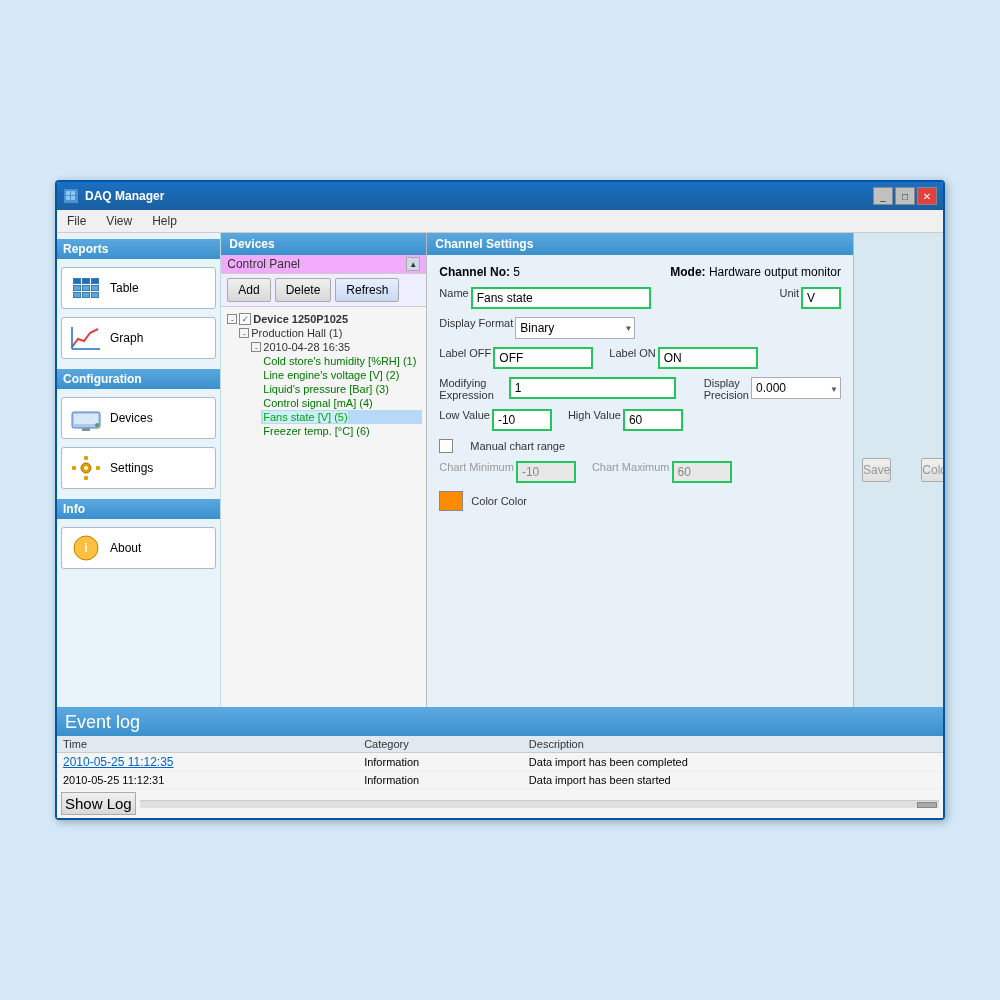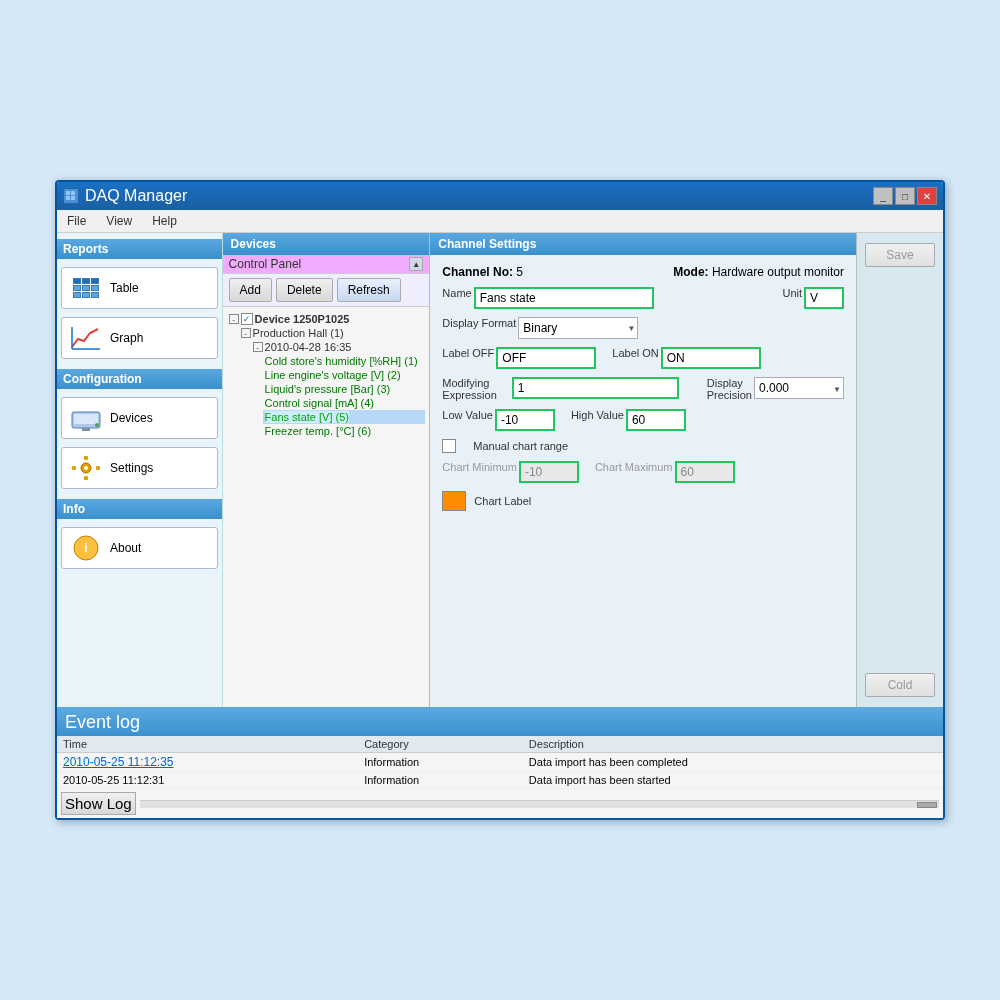--- a/index.html
+++ b/index.html
@@ -3,21 +3,21 @@
   <meta charset="utf-8">
   <style>
     * { box-sizing: border-box; margin: 0; padding: 0; font-family: 'Segoe UI', Tahoma, sans-serif; font-size: 12px; }
     body { background: #d4e8f7; display: flex; justify-content: center; align-items: center; width: 1000px; height: 1000px; overflow: hidden; }
     
     .window { width: 890px; height: 640px; background: #f0f0f0; border: 2px solid #0055a5; border-radius: 4px; display: flex; flex-direction: column; box-shadow: 2px 2px 8px rgba(0,0,0,0.3); }
     
     
     .title-bar { background: linear-gradient(to bottom, #1a6fc4, #1a5fa0); height: 28px; display: flex; align-items: center; padding: 0 6px; border-radius: 2px 2px 0 0; }
     .title-bar-icon { width: 16px; height: 16px; background: #4a90d9; border: 1px solid #2266aa; margin-right: 6px; display: flex; align-items: center; justify-content: center; }
-    .title-bar-title { color: white; font-weight: normal; font-size: 16px; flex: 1; }
+    .title-bar-title { color: white; font-weight: bold; font-size: 12px; flex: 1; }
     .title-bar-buttons { display: flex; gap: 2px; }
     .tb-btn { width: 20px; height: 18px; background: #c0c0c0; border: 1px solid #888; display: flex; align-items: center; justify-content: center; cursor: pointer; font-size: 10px; color: #333; }
     .tb-btn.close { background: #e04040; color: white; }
     
     
     .menu-bar { background: #f0f0f0; padding: 2px 6px; border-bottom: 1px solid #ccc; display: flex; gap: 12px; }
     .menu-item { cursor: pointer; padding: 2px 4px; font-size: 12px; color: #333; }
     
     
     .main-content { display: flex; flex: 1; overflow: hidden; }
@@ -89,21 +89,21 @@
     .chart-range-row { display: flex; align-items: center; gap: 17px; margin-bottom: 8px; }
     .chart-checkbox { width: 14px; height: 14px; border: 1px solid #888; background: white; flex-shrink: 0; }
     
     .chart-min-max-row { display: flex; gap: 16px; margin-bottom: 8px; }
     .field-input.grayed { background: #e8e8e8; color: #888; }
     
     .chart-color-row { display: flex; align-items: center; gap: 8px; margin-bottom: 8px; }
     .color-swatch { width: 24px; height: 20px; background: #ff8c00; border: 1px solid #888; }
     
     
-    .action-panel { width: 90px; background: #d8e8f0; border-left: 1px solid #bbb; display: flex; flex-direction: column; align-items: center; padding: 10px 8px; gap: 15px; }
+    .action-panel { width: 90px; background: #d8e8f0; border-left: 1px solid #bbb; display: flex; align-items: center; padding: 10px 8px; gap: 15px; }
     .action-btn { width: 70px; padding: 4px 0; background: linear-gradient(to bottom, #f0f0f0, #d8d8d8); border: 1px solid #aaa; border-radius: 2px; text-align: center; cursor: pointer; font-size: 12px; color: #555; }
     .action-btn.disabled { color: #999; background: linear-gradient(to bottom, #f0f0f0, #e0e0e0); cursor: default; }
     
     
     .bottom-panel { border-top: 2px solid #5ba8e0; display: flex; flex-direction: column; background: #f5f5f5; }
     .event-log-header { background: linear-gradient(to bottom, #5ba8e0, #3a90cc); color: white; font-weight: normal; padding: 3px 8px; font-size: 18px; }
     .log-table { width: 100%; border-collapse: collapse; }
     .log-table th { background: #e0e8f0; border-bottom: 1px solid #ccc; padding: 2px 6px; text-align: left; font-weight: normal; color: #333; font-size: 11px; }
     .log-table td { padding: 2px 6px; font-size: 11px; border-bottom: 1px solid #eee; }
     .log-link { color: #0066cc; text-decoration: underline; cursor: pointer; }
@@ -361,21 +361,21 @@
             <input type="text" class="field-input small grayed" value="-10" style="">
           </div>
           <div class="field-group">
             <label class="field-label" style="color:#999">Chart Maximum</label>
             <input type="text" class="field-input small grayed" value="60" style="">
           </div>
         </div>
 
         <div class="chart-color-row">
           <div class="color-swatch" style="background: rgb(255, 140, 0);"></div>
-          <span class="field-label">Chart Label</span>
+          <span class="field-label">Color Color</span>
         </div>
 
       </div>
     </div>
 
     <div class="action-panel">
       <button class="action-btn disabled">Save</button>
       <div style="flex:1"></div>
       <button class="action-btn disabled">Cold</button>
     </div>

